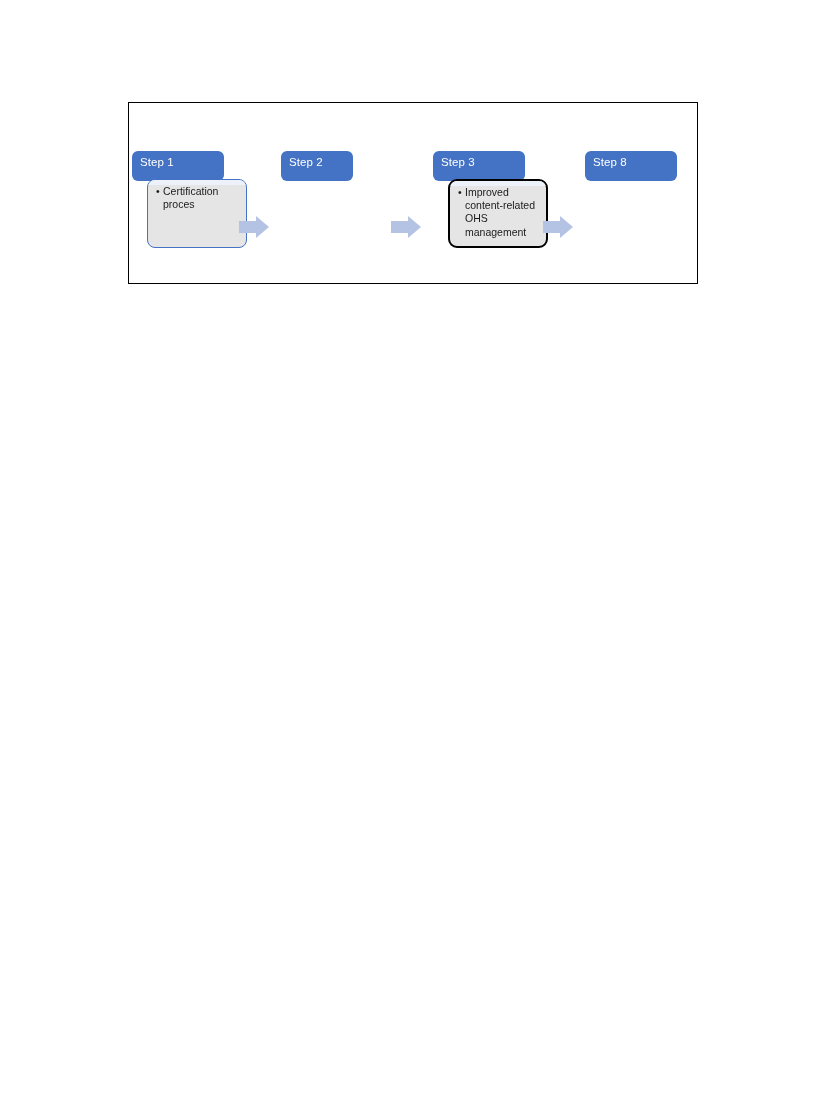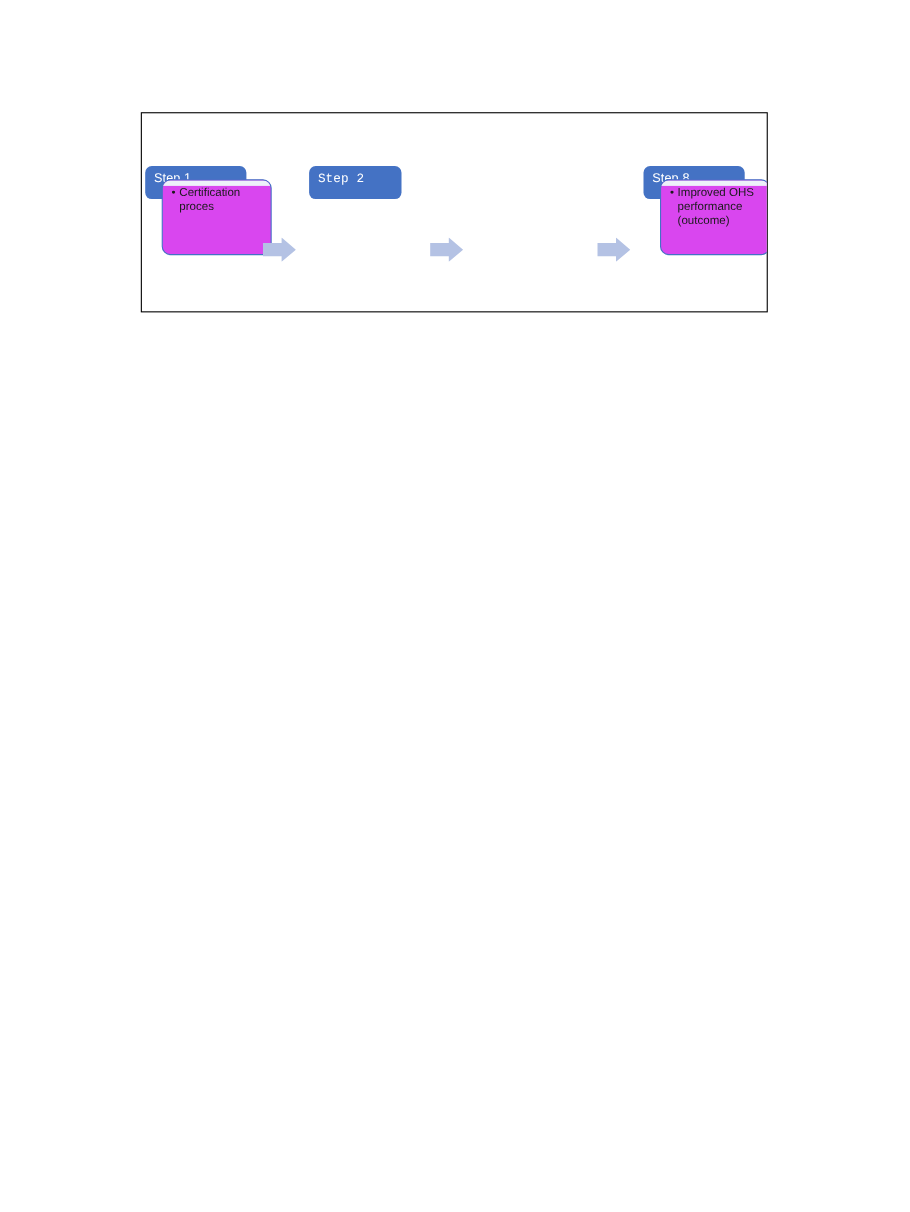--- a/index.html
+++ b/index.html
@@ -52,23 +52,23 @@
     font-size: 11.5px;
     line-height: 13px;
     color: #ffffff;
     white-space: nowrap;
     letter-spacing: 0.1px;
   }
 
   
   .step-card {
     position: absolute;
-    top: 60px;
+    top: 76px;
     height: 69px;
-    background: #d946ef;
+    background: #e5e5e5;
     border: 1px solid #4472C4;
     border-radius: 8px;
     box-sizing: border-box;
     overflow: hidden;
     text-decoration: underline;
   }
   .step-card.selected {
     border: 2px solid #000000;
     border-radius: 9px;
   }
@@ -130,43 +130,48 @@
     </div>
   </div>
 
   <div class="step-arrow" style="left:110px;">
     <svg width="30" height="22" viewBox="0 0 30 22">
       <polygon points="0,5 17,5 17,0 30,11 17,22 17,17 0,17" fill="#B4C2E4"></polygon>
     </svg>
   </div>
 
   <div class="step-group" style="left:152px; width:148px;">
-    <div class="step-header" style="left:0px; width:84px;font-family:Liberation Mono, monospace;">
+    <div class="step-header" style="left:0px; width:72px;">
       <span class="step-header-label">Step 2</span>
     </div>
   </div>
 
   <div class="step-arrow" style="left:262px;">
     <svg width="30" height="22" viewBox="0 0 30 22">
       <polygon points="0,5 17,5 17,0 30,11 17,22 17,17 0,17" fill="#B4C2E4"></polygon>
     </svg>
   </div>
 
+  <div class="step-group" style="left:304px; width:148px;">
+    <div class="step-header" style="left:0px; width:92px;">
+      <span class="step-header-label">Step 3</span>
+    </div>
+    <div class="step-card selected" style="left:15px; width:100px;">
+      <div class="card-tint"></div>
+      <div class="step-card-body">
+        <div class="bullet-item">Improved content-related OHS management</div>
+      </div>
+    </div>
+  </div>
 
   <div class="step-arrow" style="left:414px;">
     <svg width="30" height="22" viewBox="0 0 30 22">
       <polygon points="0,5 17,5 17,0 30,11 17,22 17,17 0,17" fill="#B4C2E4"></polygon>
     </svg>
   </div>
 
   <div class="step-group" style="left:456px; width:148px;">
     <div class="step-header" style="left:0px; width:92px;">
       <span class="step-header-label">Step 8</span>
     </div>
-    <div class="step-card" style="left:15px; width:100px;">
-      <div class="card-tint"></div>
-      <div class="step-card-body">
-        <div class="bullet-item">Improved OHS performance (outcome)</div>
-      </div>
-    </div>
   </div>
 
 </div>
 
 </body></html>

